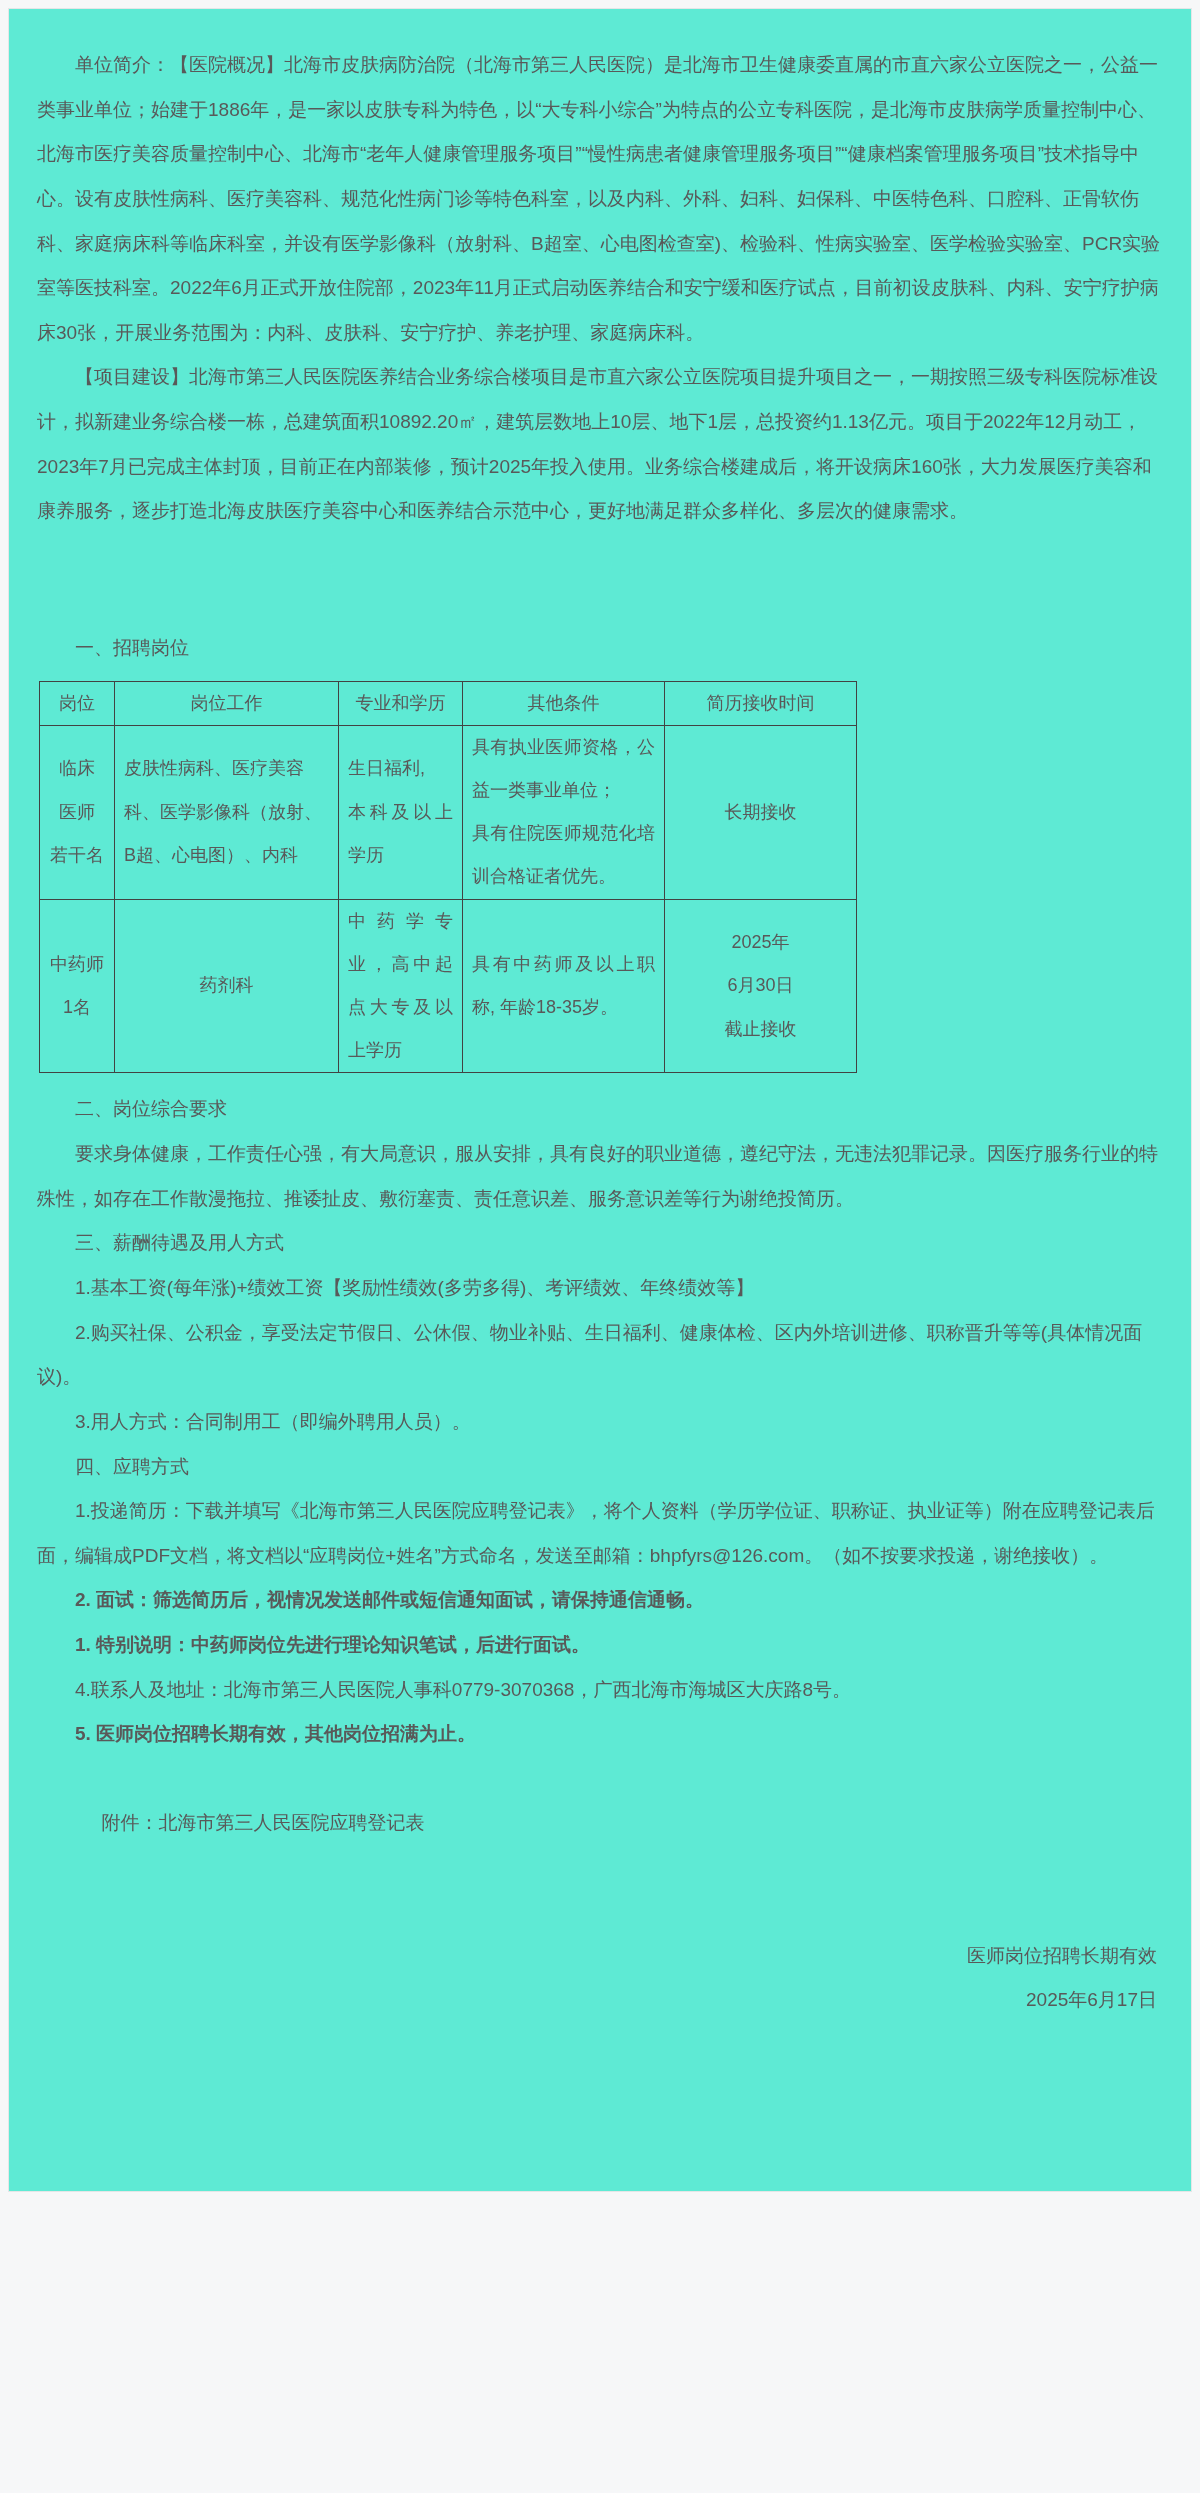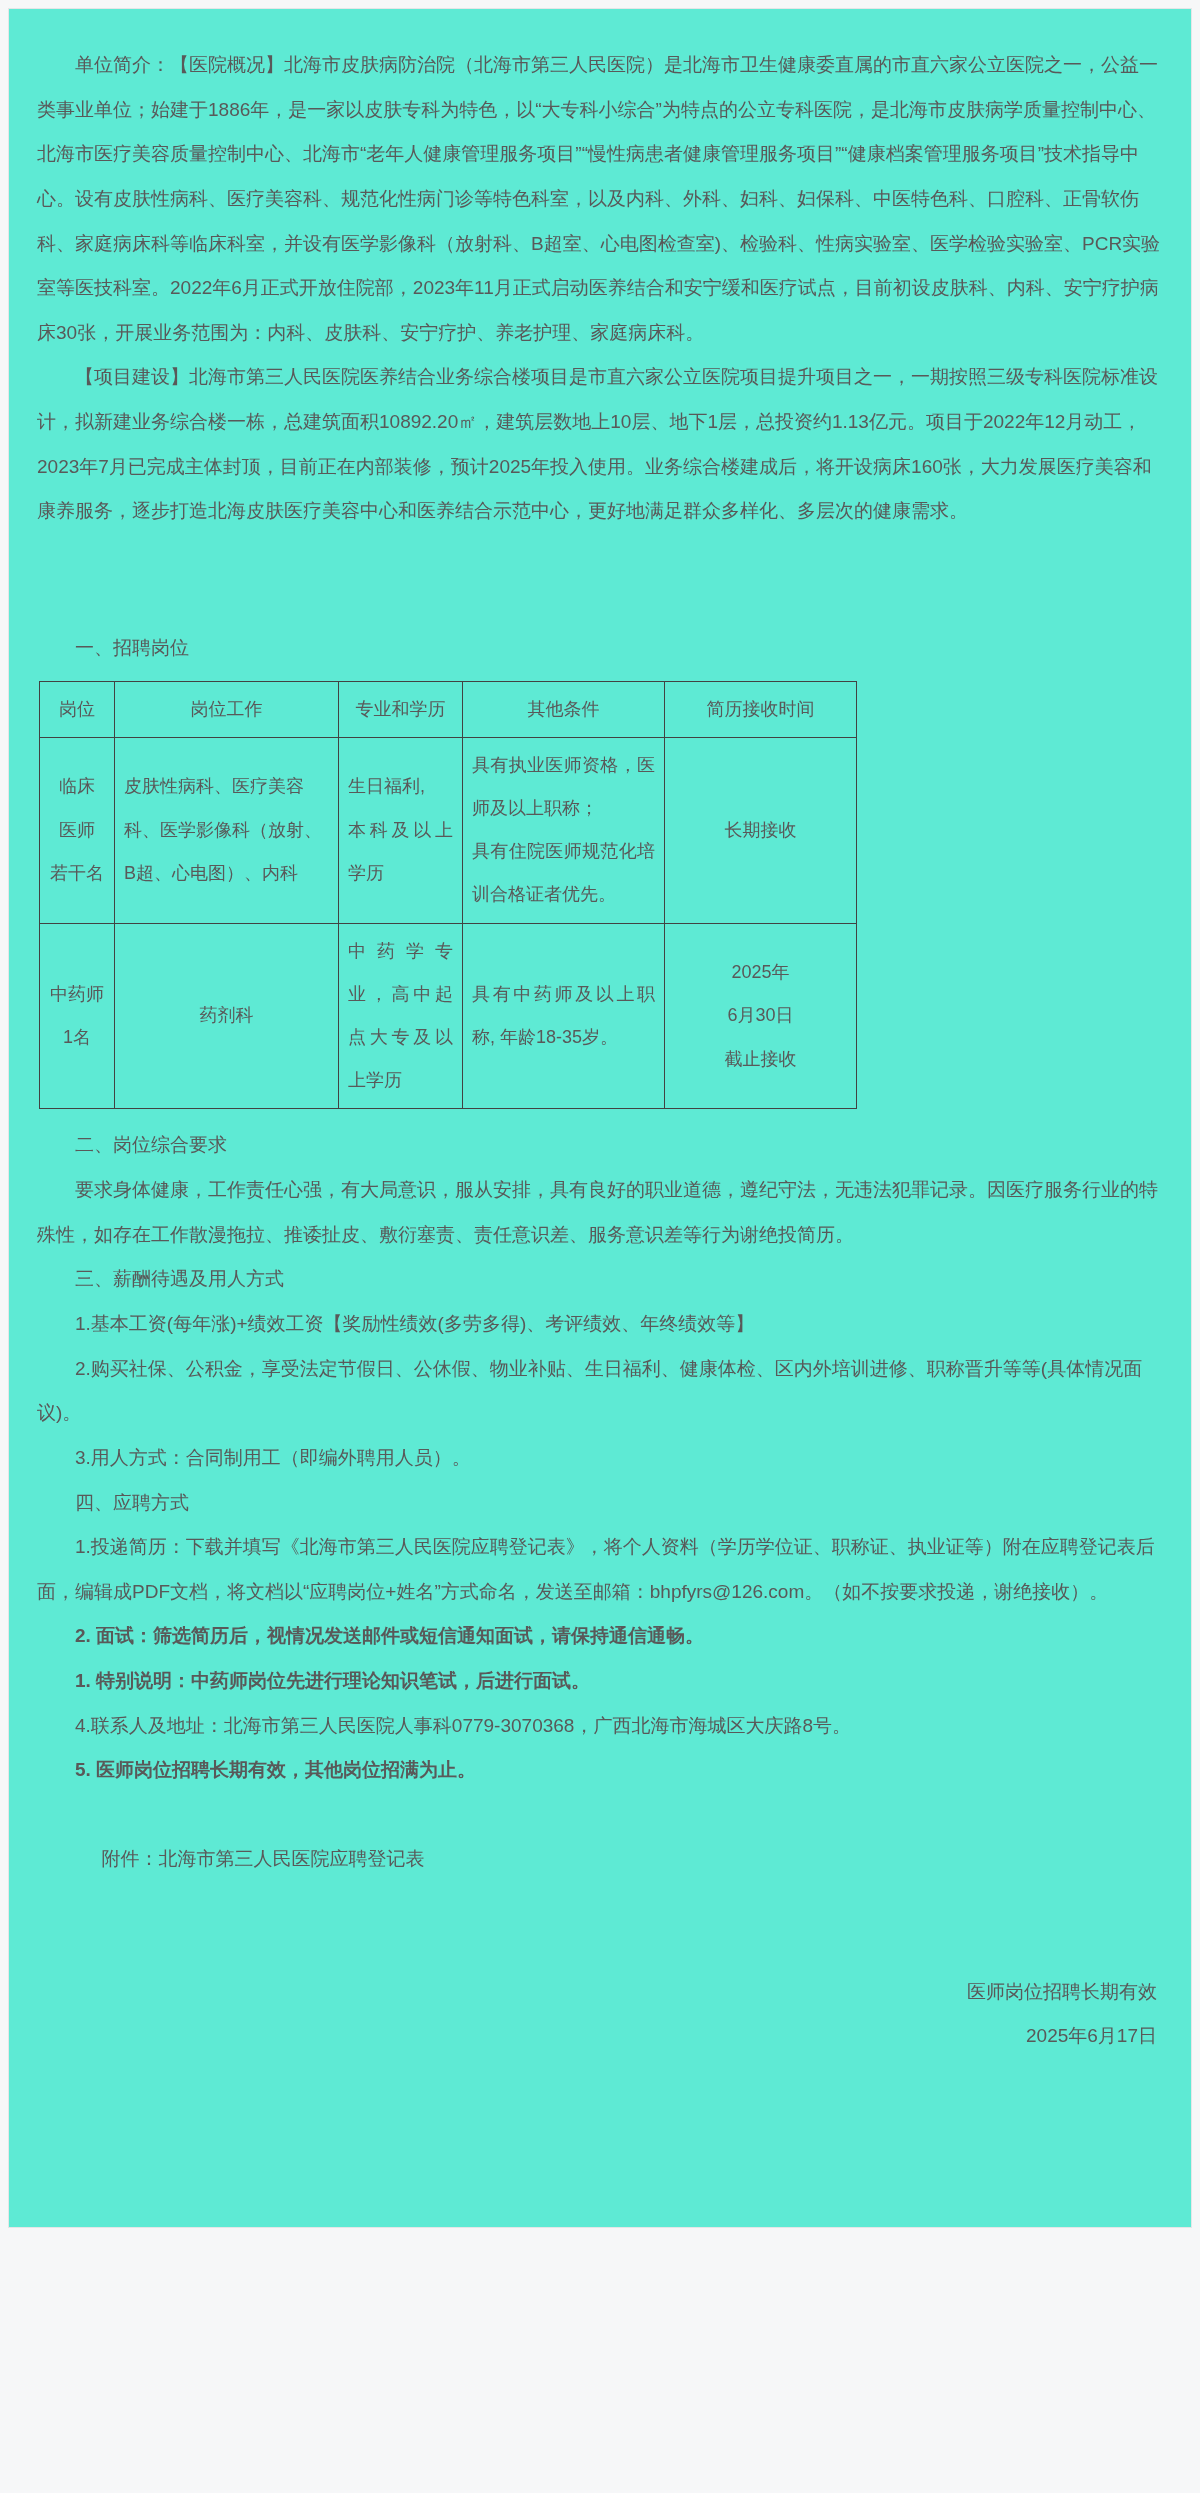--- a/index.html
+++ b/index.html
@@ -27,21 +27,21 @@
     border-collapse:collapse;
     table-layout:fixed;
     width:817px;
     margin:10px 0 14px 2px;
     font-size:18px;
     line-height:2.4;
     color:#595959;
   }
   .doc-table th,.doc-table td{
     border:1px solid #424242;
-    padding:6px 9px;
+    padding:0 9px;
     vertical-align:middle;
     font-weight:normal;
     box-sizing:border-box;
   }
   .doc-table th{text-align:center;}
   .doc-table p{margin:0;text-indent:0;}
   .c-post{text-align:center;font-weight:bold;}
   .c-time{text-align:center;font-weight:bold;}
   .c-major,.c-other{text-align:justify;}
   .cell-center{text-align:center;}
@@ -93,21 +93,21 @@
             <p>若干名</p>
           </td>
           <td class="c-work">
             <p>皮肤性病科、医疗美容科、医学影像科（放射、B超、心电图）、内科</p>
           </td>
           <td class="c-major">
             <p>生日福利,</p>
             <p>本科及以上学历</p>
           </td>
           <td class="c-other">
-            <p>具有执业医师资格，医师及以上职称；</p>
+            <p>具有执业医师资格，公益一类事业单位；</p>
             <p>具有住院医师规范化培训合格证者优先。</p>
           </td>
           <td class="c-time">
             <p>长期接收</p>
           </td>
         </tr>
         <tr>
           <td class="c-post">
             <p>中药师</p>
             <p>1名</p>

